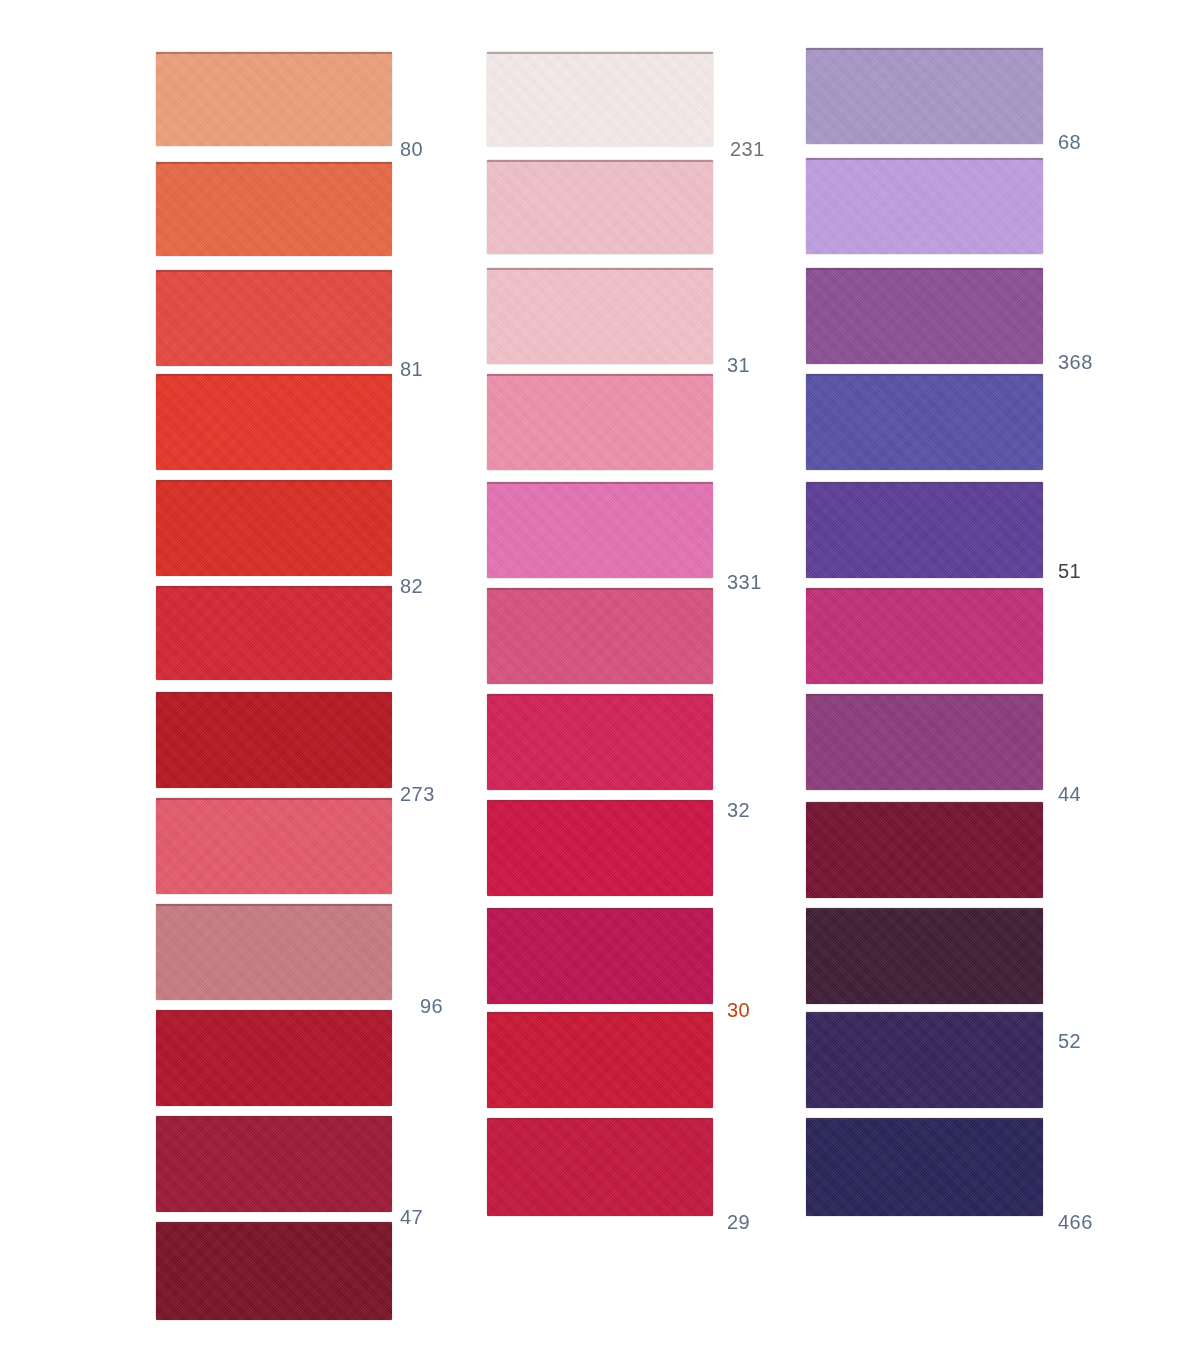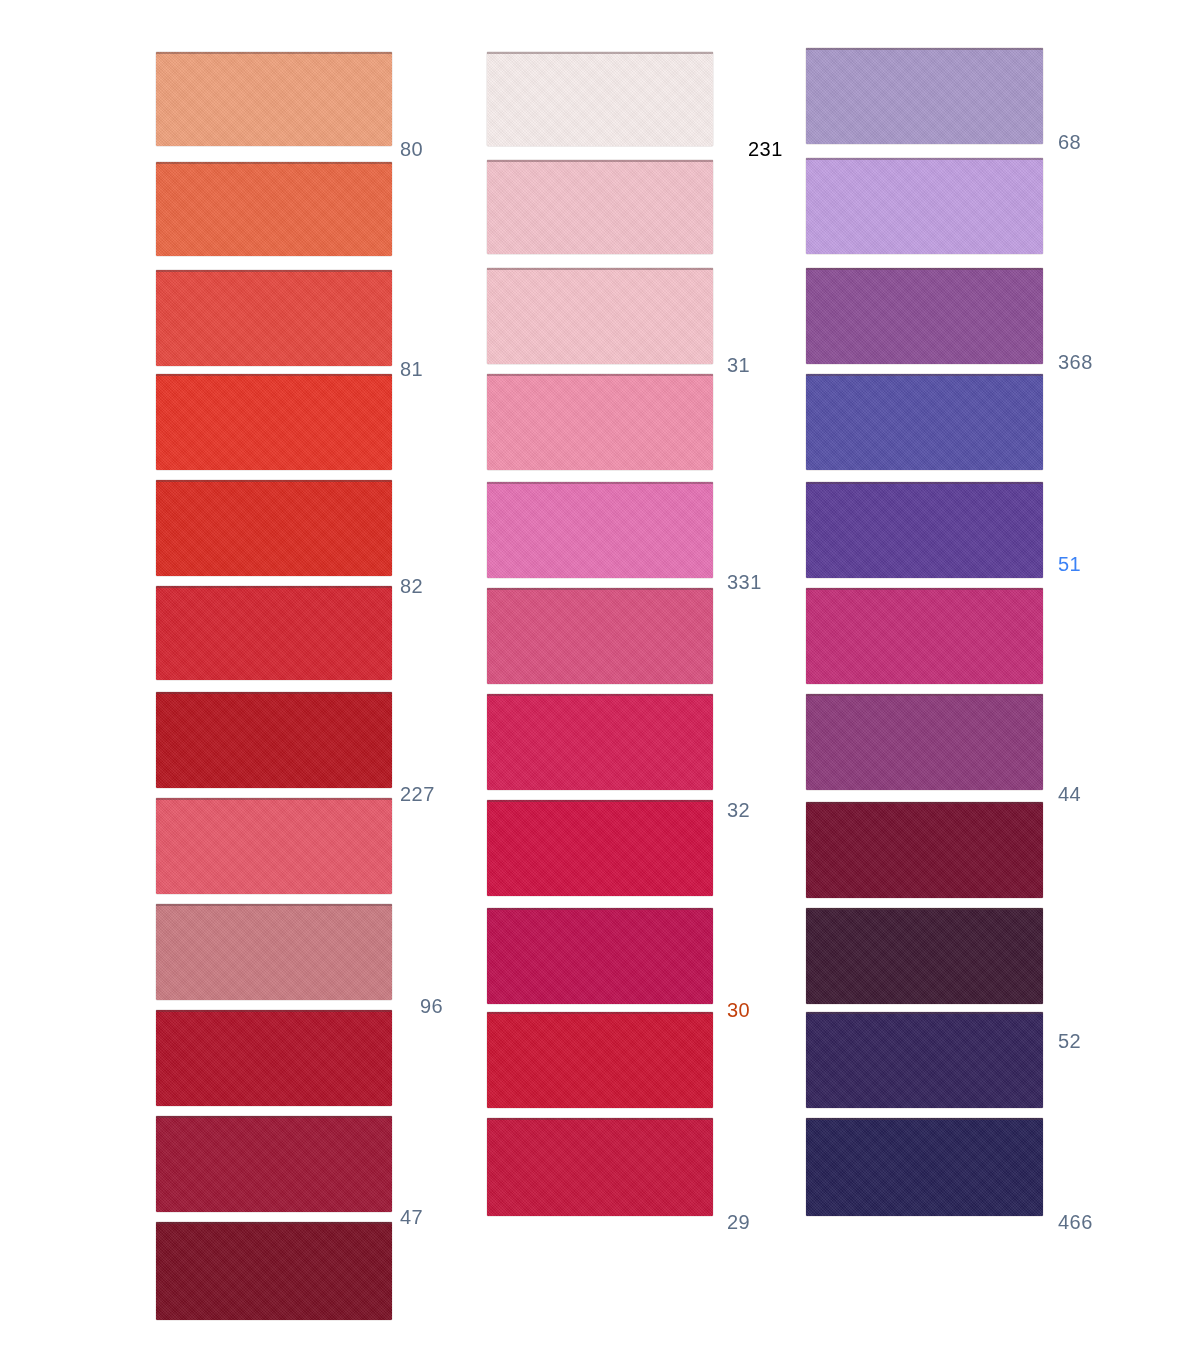--- a/index.html
+++ b/index.html
@@ -94,21 +94,21 @@
       <div class="swatch-row" style="top: 162px; height: 94px;">
         <div class="swatch-chip" style="left: 156px; width: 236px; height: 94px; background: rgb(233, 103, 68);"></div>
         <div class="swatch-label" style="color: rgb(93, 111, 135); left: 400px; top: 196px;">81</div>
       </div>
       <div class="swatch-row" style="top: 270px; height: 96px;">
         <div class="swatch-chip" style="left: 156px; width: 236px; height: 96px; background: rgb(228, 72, 63);"></div>
         <div class="swatch-label" style="color: rgb(93, 111, 135); left: 400px; top: 305px;">82</div>
       </div>
       <div class="swatch-row" style="top: 374px; height: 96px;">
         <div class="swatch-chip" style="left: 156px; width: 236px; height: 96px; background: rgb(230, 52, 39);"></div>
-        <div class="swatch-label" style="color: rgb(93, 111, 135); left: 400px; top: 409px;">227</div>
+        <div class="swatch-label" style="color: rgb(93, 111, 135); left: 400px; top: 409px;">273</div>
       </div>
       <div class="swatch-row" style="top: 480px; height: 96px;">
         <div class="swatch-chip" style="left: 156px; width: 236px; height: 96px; background: rgb(217, 43, 33);"></div>
         <div class="swatch-label" style="color: rgb(93, 111, 135); left: 420px; top: 515px;">96</div>
       </div>
       <div class="swatch-row" style="top: 586px; height: 94px;">
         <div class="swatch-chip" style="left: 156px; width: 236px; height: 94px; background: rgb(211, 37, 49);"></div>
         <div class="swatch-label" style="color: rgb(93, 111, 135); left: 400px; top: 620px;">47</div>
       </div>
       <div class="swatch-row" style="top: 692px; height: 96px;">
@@ -126,21 +126,21 @@
       <div class="swatch-row" style="top: 1116px; height: 96px;">
         <div class="swatch-chip" style="left: 156px; width: 236px; height: 96px; background: rgb(156, 23, 53);"></div>
       </div>
       <div class="swatch-row" style="top: 1222px; height: 98px;">
         <div class="swatch-chip" style="left: 156px; width: 236px; height: 98px; background: rgb(120, 16, 36);"></div>
       </div>
     </div>
     <div class="swatch-column" style="left: 0px;">
       <div class="swatch-row" style="top: 52px; height: 94px;">
         <div class="swatch-chip" style="left: 487px; width: 226px; height: 94px; background: rgb(246, 236, 235);"></div>
-        <div class="swatch-label" style="color: #000000; left: 748px; top: 86px;">231</div>
+        <div class="swatch-label" style="color: #737373; left: 730px; top: 86px;">231</div>
       </div>
       <div class="swatch-row" style="top: 160px; height: 94px;">
         <div class="swatch-chip" style="left: 487px; width: 226px; height: 94px; background: rgb(242, 193, 202);"></div>
         <div class="swatch-label" style="color: rgb(93, 111, 135); left: 727px; top: 194px;">31</div>
       </div>
       <div class="swatch-row" style="top: 268px; height: 96px;">
         <div class="swatch-chip" style="left: 487px; width: 226px; height: 96px; background: rgb(244, 194, 202);"></div>
         <div class="swatch-label" style="color: rgb(93, 111, 135); left: 727px; top: 303px;">331</div>
       </div>
       <div class="swatch-row" style="top: 374px; height: 96px;">
@@ -175,21 +175,21 @@
       <div class="swatch-row" style="top: 48px; height: 96px;">
         <div class="swatch-chip" style="left: 806px; width: 237px; height: 96px; background: rgb(167, 151, 200);"></div>
         <div class="swatch-label" style="color: rgb(93, 111, 135); left: 1058px; top: 83px;">68</div>
       </div>
       <div class="swatch-row" style="top: 158px; height: 96px;">
         <div class="swatch-chip" style="left: 806px; width: 237px; height: 96px; background: rgb(192, 158, 224);"></div>
         <div class="swatch-label" style="color: rgb(93, 111, 135); left: 1058px; top: 193px;">368</div>
       </div>
       <div class="swatch-row" style="top: 268px; height: 96px;">
         <div class="swatch-chip" style="left: 806px; width: 237px; height: 96px; background: rgb(138, 78, 148);"></div>
-        <div class="swatch-label" style="color: #3b82f6; left: 1058px; top: 285px;">51</div>
+        <div class="swatch-label" style="color: #404040; left: 1058px; top: 292px;">51</div>
       </div>
       <div class="swatch-row" style="top: 374px; height: 96px;">
         <div class="swatch-chip" style="left: 806px; width: 237px; height: 96px; background: rgb(85, 80, 166);"></div>
         <div class="swatch-label" style="color: rgb(93, 111, 135); left: 1058px; top: 409px;">44</div>
       </div>
       <div class="swatch-row" style="top: 482px; height: 96px;">
         <div class="swatch-chip" style="left: 806px; width: 237px; height: 96px; background: rgb(91, 60, 150);"></div>
         <div class="swatch-label" style="color: rgb(93, 111, 135); left: 1058px; top: 517px; margin-top: 31px;">52</div>
       </div>
       <div class="swatch-row" style="top: 588px; height: 96px;">

